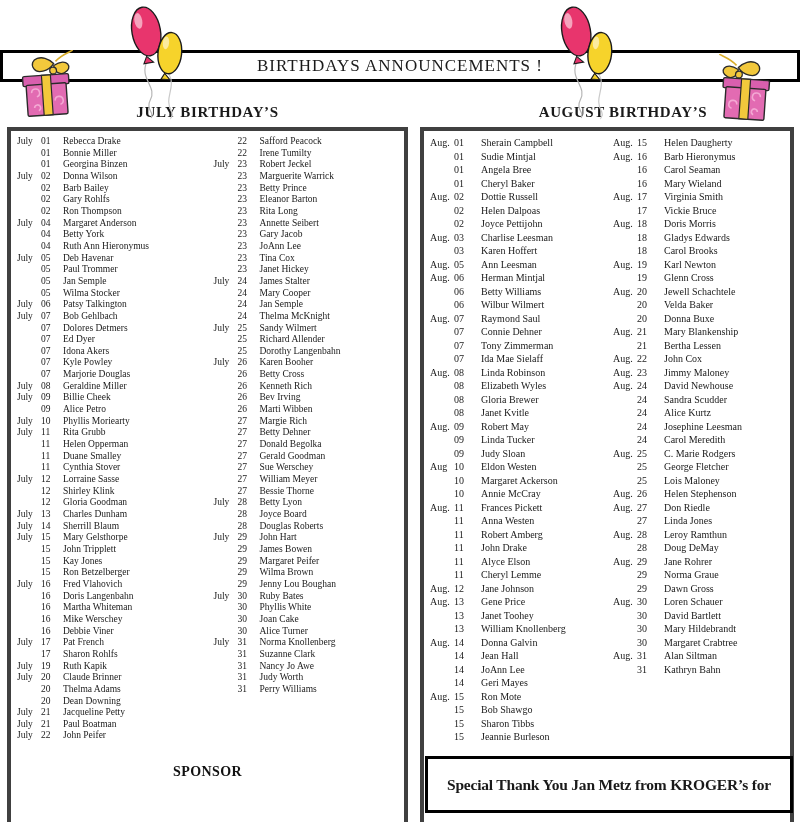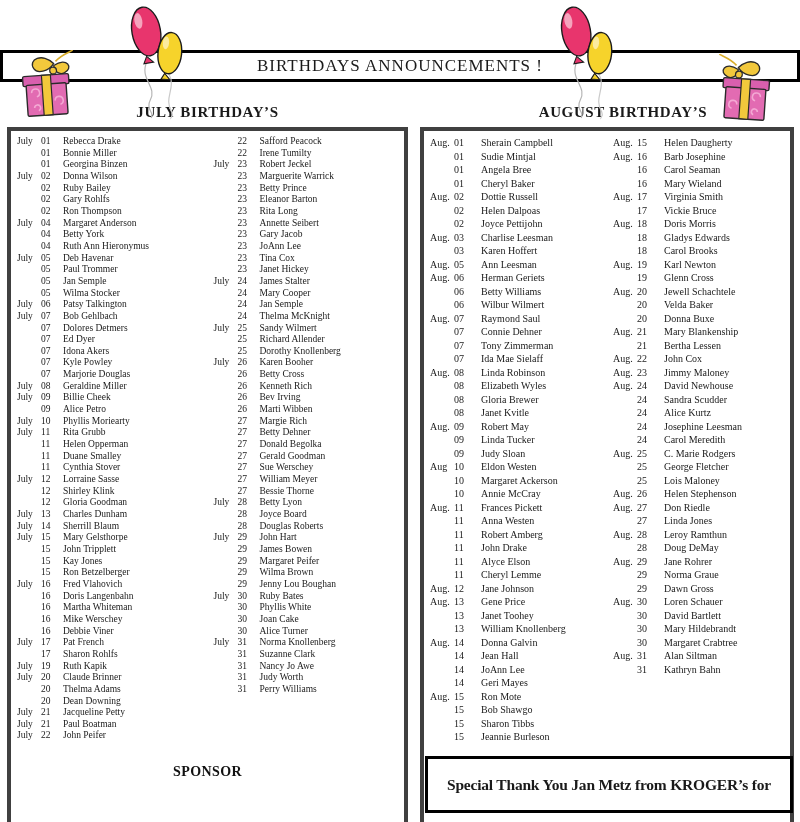--- a/index.html
+++ b/index.html
@@ -150,21 +150,21 @@
         <span class="n">Georgina Binzen</span>
       </div>
       <div class="row">
         <span class="m">July</span>
         <span class="d">02</span>
         <span class="n">Donna Wilson</span>
       </div>
       <div class="row">
         <span class="m"></span>
         <span class="d">02</span>
-        <span class="n">Ruby Bailey</span>
+        <span class="n">Barb Bailey</span>
       </div>
       <div class="row">
         <span class="m"></span>
         <span class="d">02</span>
         <span class="n">Gary Rohlfs</span>
       </div>
       <div class="row">
         <span class="m"></span>
         <span class="d">02</span>
         <span class="n">Ron Thompson</span>
@@ -482,21 +482,21 @@
         <span class="n">Sandy Wilmert</span>
       </div>
       <div class="row">
         <span class="m"></span>
         <span class="d">25</span>
         <span class="n">Richard Allender</span>
       </div>
       <div class="row">
         <span class="m"></span>
         <span class="d">25</span>
-        <span class="n">Dorothy Knollenberg</span>
+        <span class="n">Dorothy Langenbahn</span>
       </div>
       <div class="row">
         <span class="m">July</span>
         <span class="d">26</span>
         <span class="n">Karen Booher</span>
       </div>
       <div class="row">
         <span class="m"></span>
         <span class="d">26</span>
         <span class="n">Betty Cross</span>
@@ -687,21 +687,21 @@
         <span class="n">Karen Hoffert</span>
       </div>
       <div class="row">
         <span class="m">Aug.</span>
         <span class="d">05</span>
         <span class="n">Ann Leesman</span>
       </div>
       <div class="row">
         <span class="m">Aug.</span>
         <span class="d">06</span>
-        <span class="n">Herman Geriets</span>
+        <span class="n">Herman Mintjal</span>
       </div>
       <div class="row">
         <span class="m"></span>
         <span class="d">06</span>
         <span class="n">Betty Williams</span>
       </div>
       <div class="row">
         <span class="m"></span>
         <span class="d">06</span>
         <span class="n">Wilbur Wilmert</span>
@@ -869,21 +869,21 @@
     </div>
   <div class="col">
       <div class="row">
         <span class="m">Aug.</span>
         <span class="d">15</span>
         <span class="n">Helen Daugherty</span>
       </div>
       <div class="row">
         <span class="m">Aug.</span>
         <span class="d">16</span>
-        <span class="n">Barb Josephine</span>
+        <span class="n">Barb Hieronymus</span>
       </div>
       <div class="row">
         <span class="m"></span>
         <span class="d">16</span>
         <span class="n">Carol Seaman</span>
       </div>
       <div class="row">
         <span class="m"></span>
         <span class="d">16</span>
         <span class="n">Mary Wieland</span>

